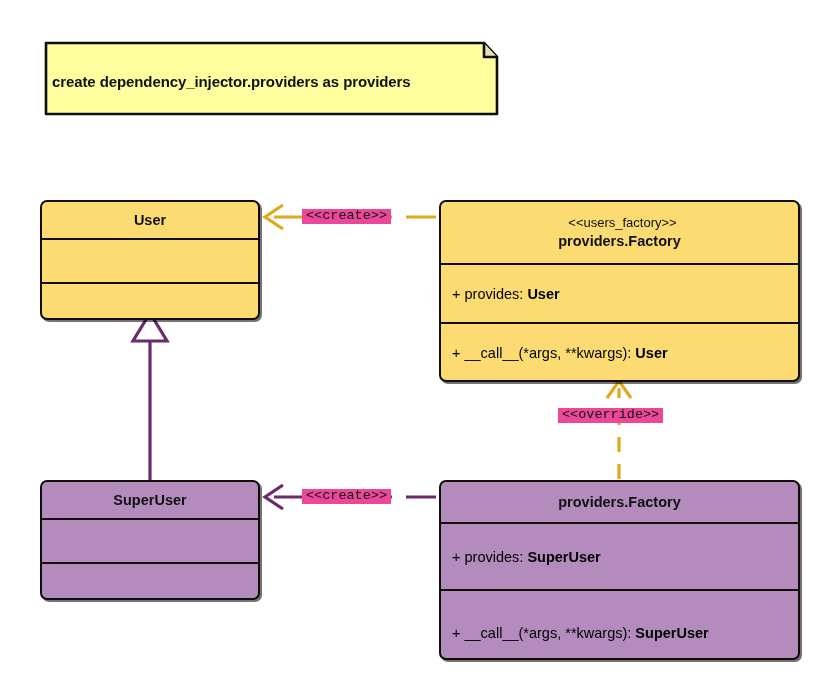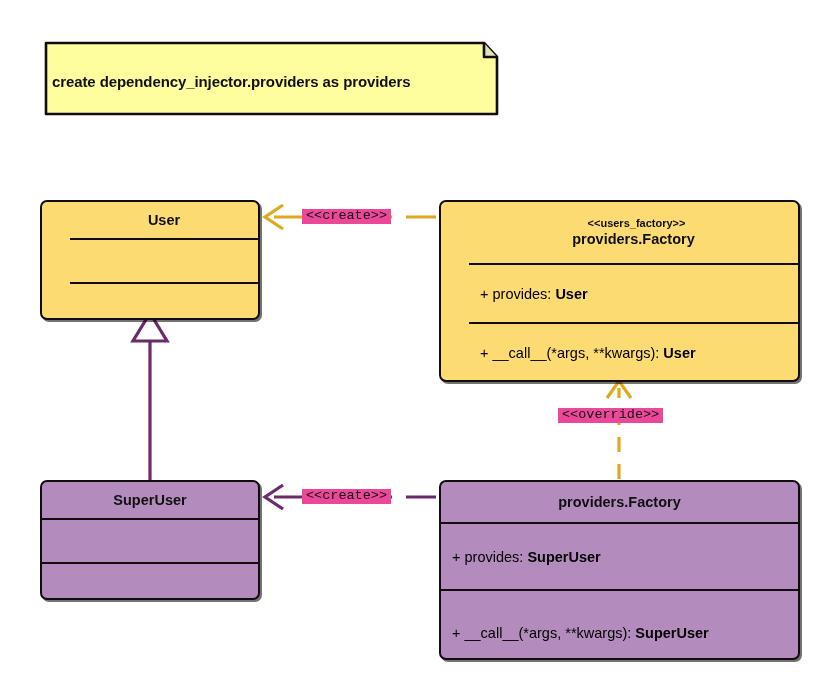--- a/index.html
+++ b/index.html
@@ -66,21 +66,21 @@
   
   .uml-class {
     position: absolute;
     z-index: 3;
     border: 2.5px solid #120d0d;
     border-radius: 7px;
     box-sizing: border-box;
     overflow: hidden;
     box-shadow: 2px 2px 0 rgba(0,0,0,0.55);
   }
-  .uml-class.fill-yellow { background: #fcdb72; padding-left: 28px; }
+  .uml-class.fill-yellow { background: #fcdb72; }
   .uml-class.fill-purple { background: #b38cbd; }
 
   .uml-class .compartment {
     box-sizing: border-box;
     display: flex;
     align-items: center;
   }
   .uml-class .compartment.divider {
     border-top: 2.5px solid #120d0d;
   }
@@ -89,22 +89,22 @@
     flex-direction: column;
     text-align: center;
   }
   .uml-class .class-name {
     font-size: 14.5px;
     font-weight: bold;
     color: #101010;
     line-height: 1.28;
   }
   .uml-class .stereotype {
-    font-size: 11px;
-    font-weight: bold;
+    font-size: 13px;
+    font-weight: normal;
     color: #101010;
     line-height: 1.28;
     margin-left: 6px;
   }
   .uml-class .member {
     font-size: 14.5px;
     color: #000000;
     padding-left: 11px;
     white-space: nowrap;
   }

